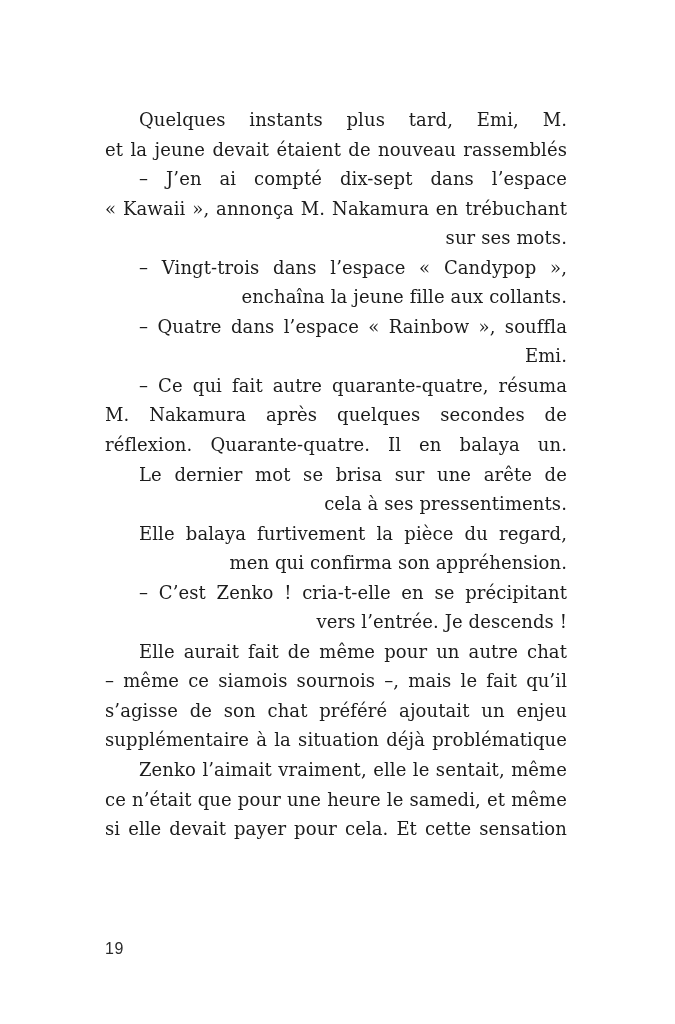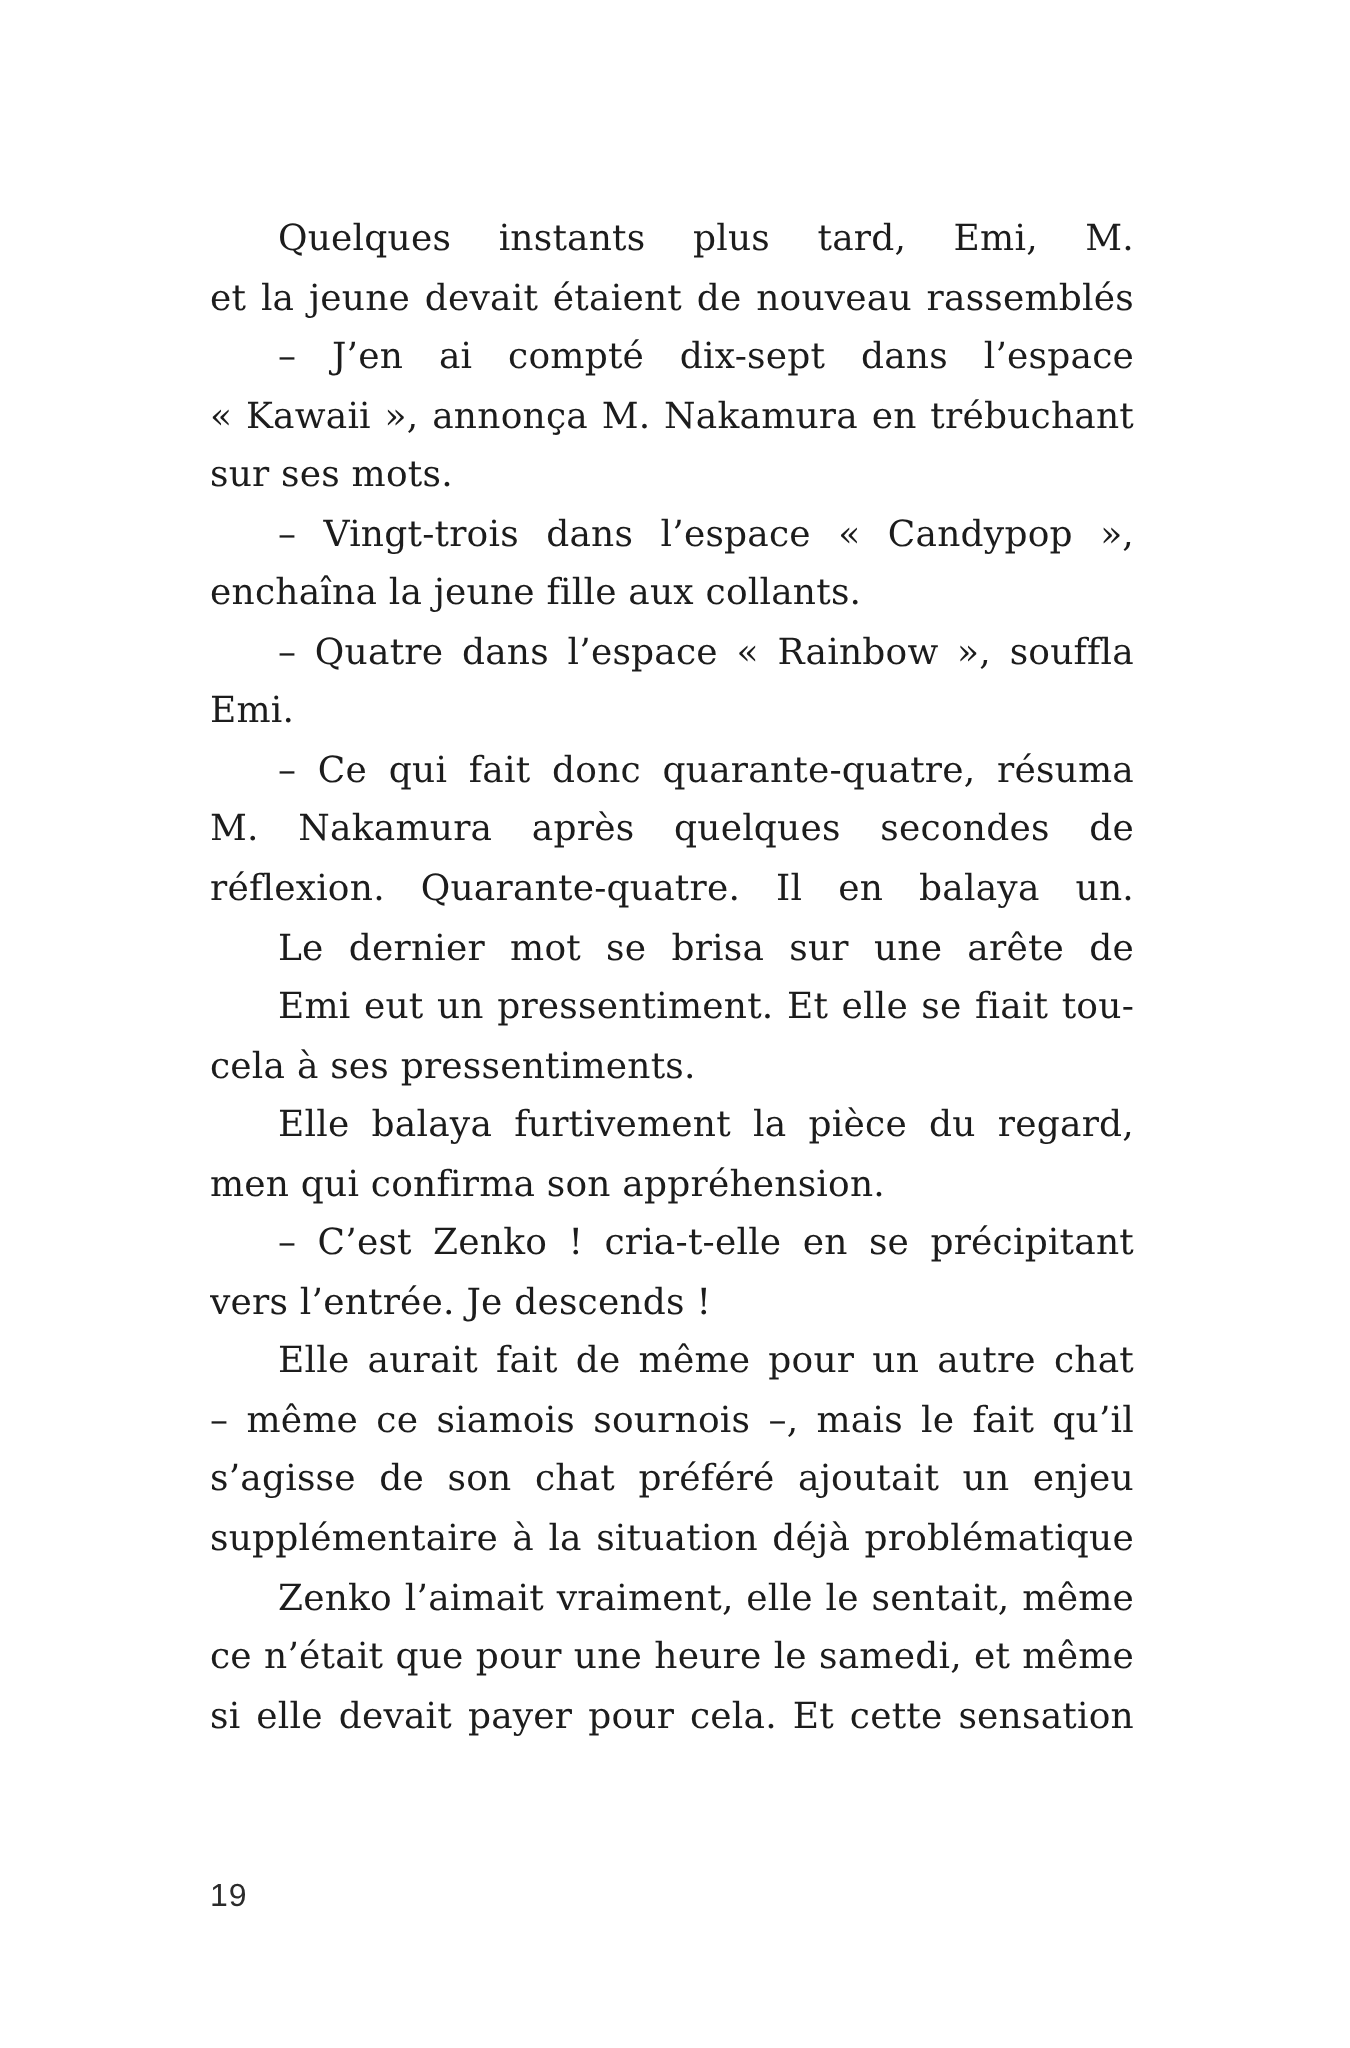--- a/index.html
+++ b/index.html
@@ -23,21 +23,21 @@
     left: 105px;
     top: 105px;
     width: 462px;
   }
   .ln {
     height: 29.56px;
     line-height: 29.56px;
     font-family: "DejaVu Serif", serif;
     font-size: 18px;
     color: var(--ink);
-    text-align: left;
+    text-align: right;
     overflow: hidden;
     letter-spacing: 0.1px;
   }
   .ln.jst {
     text-align: justify;
     text-align-last: justify;
   }
   .ln.ind {
     text-indent: 34px;
   }
@@ -60,25 +60,24 @@
   <div class="text-block">
       <div class="ln ind jst">Quelques instants plus tard, Emi, M. Nakamura</div>
       <div class="ln jst">et la jeune devait étaient de nouveau rassemblés :</div>
       <div class="ln ind jst">– J’en ai compté dix-sept dans l’espace</div>
       <div class="ln jst">« Kawaii », annonça M. Nakamura en trébuchant</div>
       <div class="ln">sur ses mots.</div>
       <div class="ln ind jst">– Vingt-trois dans l’espace « Candypop »,</div>
       <div class="ln">enchaîna la jeune fille aux collants.</div>
       <div class="ln ind jst">– Quatre dans l’espace « Rainbow », souffla</div>
       <div class="ln">Emi.</div>
-      <div class="ln ind jst">– Ce qui fait donc quarante-quatre, résuma</div>
+      <div class="ln ind jst">– Ce qui fait autre quarante-quatre, résuma</div>
       <div class="ln jst">M. Nakamura après quelques secondes de</div>
       <div class="ln jst">réflexion. Quarante-quatre. Il en balaya un.</div>
       <div class="ln ind jst">Le dernier mot se brisa sur une arête de panique.</div>
-      <div class="ln ind jst">Emi eut un pressentiment. Et elle se fiait tou-</div>
       <div class="ln">cela à ses pressentiments.</div>
       <div class="ln ind jst">Elle balaya furtivement la pièce du regard, exa-</div>
       <div class="ln">men qui confirma son appréhension.</div>
       <div class="ln ind jst">– C’est Zenko ! cria-t-elle en se précipitant</div>
       <div class="ln">vers l’entrée. Je descends !</div>
       <div class="ln ind jst">Elle aurait fait de même pour un autre chat</div>
       <div class="ln jst">– même ce siamois sournois –, mais le fait qu’il</div>
       <div class="ln jst">s’agisse de son chat préféré ajoutait un enjeu</div>
       <div class="ln jst">supplémentaire à la situation déjà problématique</div>
       <div class="ln ind jst">Zenko l’aimait vraiment, elle le sentait, même si</div>

